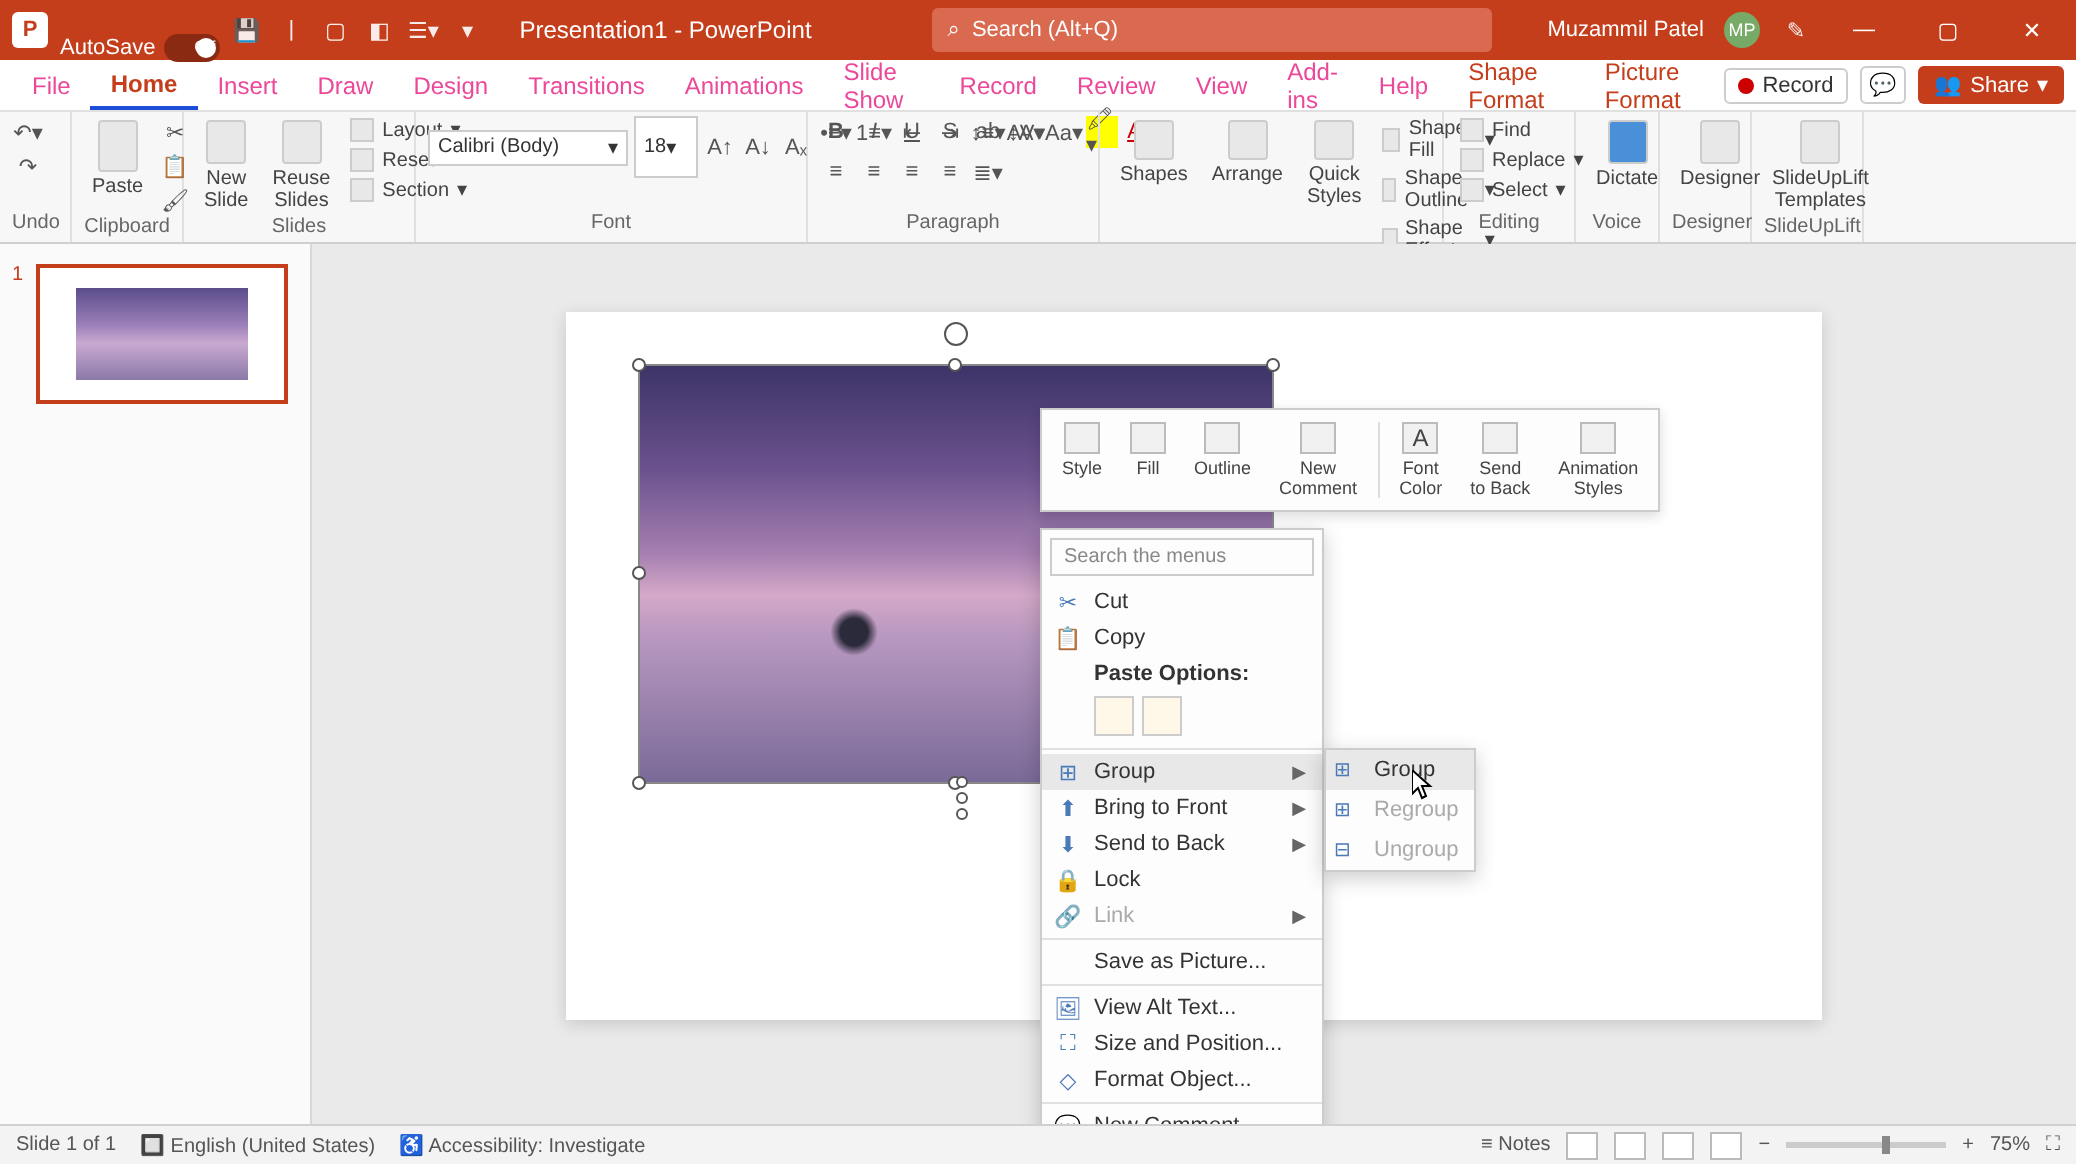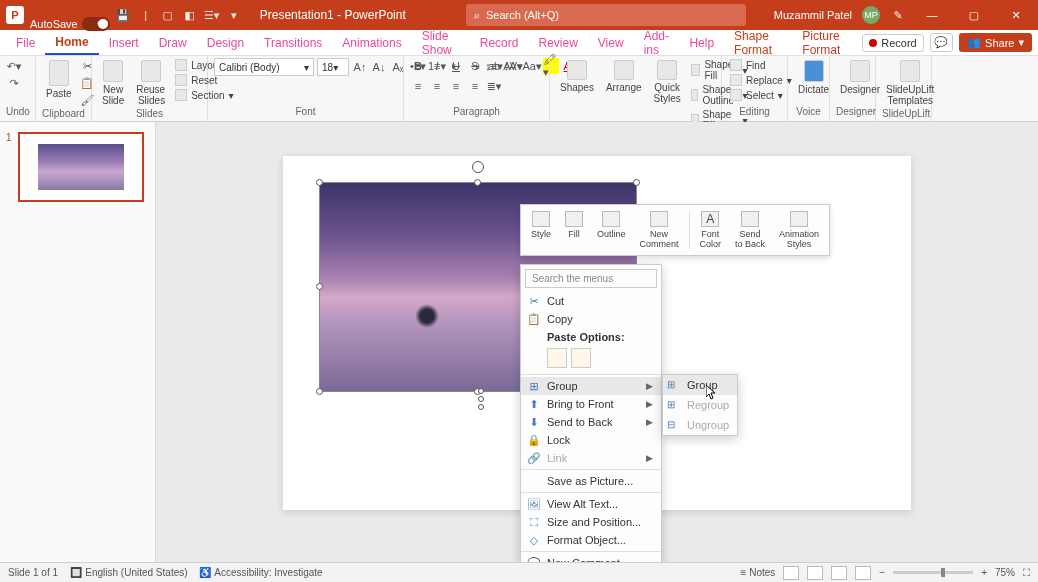--- a/index.html
+++ b/index.html
@@ -27,21 +27,21 @@
 .ribbon { height: 66px; background: #f7f7f7; border-bottom: 1px solid #d0d0d0; display: flex; }
 .rgroup { border-right: 1px solid #e0e0e0; padding: 2px 6px; display: flex; flex-direction: column; justify-content: space-between; height: 100%; }
 .rgroup .body { display: flex; gap: 4px; align-items: flex-start; flex: 1; }
 .rgroup .label { font-size: 10px; color: #666; text-align: center; padding-bottom: 2px; }
 .rbtn-lg { display: flex; flex-direction: column; align-items: center; gap: 2px; padding: 2px 4px; font-size: 10px; color: #444; }
 .rbtn-lg .ic { width: 20px; height: 20px; background: #e8e8e8; border: 1px solid #ccc; border-radius: 2px; }
 .rbtn-sm { display: flex; align-items: center; gap: 4px; font-size: 10px; color: #444; padding: 1px 2px; }
 .rbtn-sm .ic { width: 12px; height: 12px; background: #e8e8e8; border: 1px solid #ccc; }
 .rcol { display: flex; flex-direction: column; gap: 1px; }
 .font-box { width: 100px; height: 18px; border: 1px solid #ccc; background: #fff; font-size: 10px; padding: 0 4px; display: flex; align-items: center; justify-content: space-between; }
-.size-box { width: 32px; height: 18px; border: 1px solid #ccc; background: #fff; font-size: 10px; padding: 0 4px; display: flex; align-items: center; }
+.size-box { width: 32px; height: 31px; border: 1px solid #ccc; background: #fff; font-size: 10px; padding: 0 4px; display: flex; align-items: center; }
 .icon-row { display: flex; gap: 3px; align-items: center; }
 .mini-ic { width: 16px; height: 16px; display: flex; align-items: center; justify-content: center; font-size: 11px; color: #555; }
 .workspace { position: absolute; top: 122px; left: 0; right: 0; bottom: 20px; display: flex; background: #eaeaea; }
 .thumb-panel { width: 156px; background: #fafafa; border-right: 1px solid #d8d8d8; padding: 10px 8px; }
 .thumb { position: relative; }
 .thumb .num { position: absolute; left: -2px; top: 0; font-size: 10px; color: #c43e1c; }
 .thumb .slide-th { margin-left: 10px; width: 126px; height: 70px; border: 2px solid #c43e1c; background: #fff; display: flex; align-items: center; justify-content: center; }
 .thumb .slide-th .img { width: 70%; height: 70%; background: linear-gradient(to bottom, #5a4d8c 0%, #9b7fb8 40%, #c9a8d0 60%, #8a7aa8 100%); }
 .canvas-area { flex: 1; display: flex; align-items: flex-start; justify-content: center; padding-top: 34px; overflow: hidden; position: relative; }
 .slide { width: 628px; height: 354px; background: #fff; box-shadow: 0 2px 8px rgba(0,0,0,0.15); position: relative; }
@@ -169,21 +169,21 @@
   </div>
   <div class="rgroup" style="width:116px">
     <div class="body">
       <div class="rbtn-lg">
           <div class="ic" style="height:22px"></div>
           <span style="white-space:pre-line;text-align:center">New
 Slide</span>
         </div>
       <div class="rbtn-lg">
           <div class="ic" style="height:22px"></div>
-          <span style="white-space:pre-line;text-align:right">Reuse
+          <span style="white-space:pre-line;text-align:center">Reuse
 Slides</span>
         </div>
       <div class="rcol">
         <div class="rbtn-sm"><div class="ic"></div><span>Layout</span>▾</div>
         <div class="rbtn-sm">
             <div class="ic"></div>
             <span>Reset</span>
           </div>
         <div class="rbtn-sm"><div class="ic"></div><span>Section</span>▾</div>
       </div>

